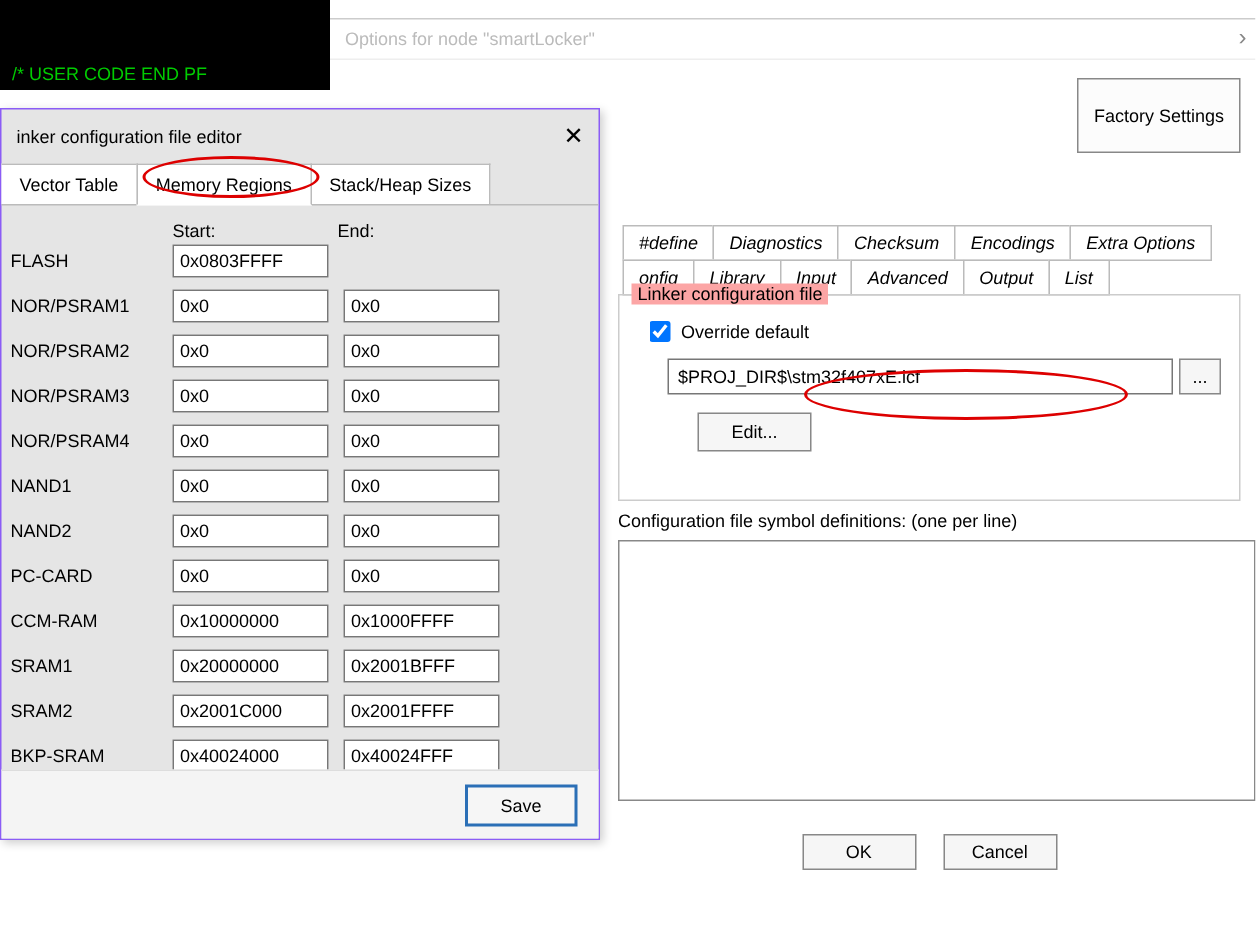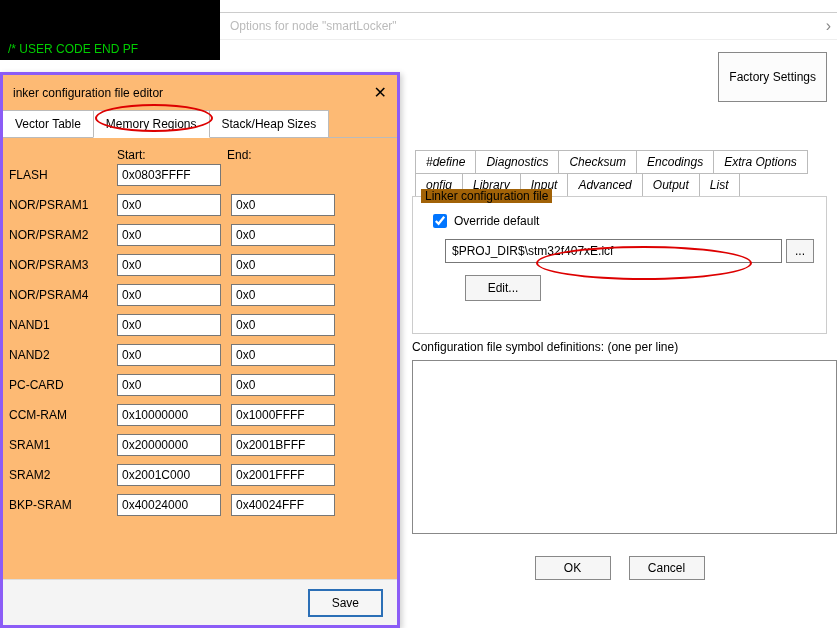--- a/index.html
+++ b/index.html
@@ -1,20 +1,20 @@
 <!DOCTYPE html>
 <html><head>
 <meta charset="utf-8">
 <style>
   * { box-sizing: border-box; font-family: "Segoe UI", Tahoma, sans-serif; font-size: 12px; }
   body { margin: 0; width: 837px; height: 628px; background: #fff; overflow: hidden; position: relative; }
   .code-bg { position: absolute; left: 0; top: 0; width: 220px; height: 60px; background: #000; color: #0c0; padding: 4px 8px; font-family: Consolas, monospace; line-height: 18px; white-space: pre; }
   .options-bar { position: absolute; left: 220px; right: 0; top: 12px; height: 28px; border-top: 1px solid #ccc; border-bottom: 1px solid #eee; background: #fff; color: #bbb; padding: 6px 10px; }
   .options-close { position: absolute; right: 6px; top: 4px; color: #888; font-size: 16px; }
-  .overlay-dialog { position: absolute; left: 0; top: 72px; width: 400px; height: 556px; background: #fdba74; border: 3px solid #8b5cf6; box-shadow: 2px 2px 6px rgba(0,0,0,0.2); }
+  .overlay-dialog { position: absolute; left: 0; top: 72px; width: 400px; height: 488px; background: #e5e5e5; border: 1px solid #8b5cf6; box-shadow: 2px 2px 6px rgba(0,0,0,0.2); }
   .dlg-title { padding: 8px 10px; font-size: 13px; display: flex; justify-content: space-between; align-items: center; }
   .dlg-close { font-size: 16px; cursor: pointer; }
   .tabs { display: flex; border-bottom: 1px solid #bbb; }
   .tab { padding: 6px 12px; border: 1px solid #bbb; border-bottom: none; background: #fff; margin-right: -1px; cursor: pointer; position: relative; }
   .tab.active { background: #fff; z-index: 2; border-bottom: 1px solid #fff; margin-bottom: -1px; }
   .tab.first { border-left: none; }
   .ellipse1 { position: absolute; left: 95px; top: 104px; width: 118px; height: 28px; border: 2px solid #d00; border-radius: 50%; z-index: 50; pointer-events: none; }
   .mem-body { padding: 10px 6px 10px 6px; }
   .mem-headers { display: flex; margin-bottom: 2px; }
   .mem-headers .lab { width: 108px; }
@@ -24,21 +24,21 @@
   .mem-row input { width: 104px; height: 22px; border: 1px solid #777; padding: 0 4px; margin-right: 10px; }
   .mem-row input.sel { background: #1e90ff; color: #fff; }
   .save-bar { position: absolute; left: 0; right: 0; bottom: 0; height: 46px; background: #f4f4f4; border-top: 1px solid #ddd; display: flex; justify-content: flex-end; align-items: center; padding-right: 14px; }
   .btn { border: 1px solid #888; background: #f6f6f6; padding: 4px 18px; cursor: pointer; }
   .btn.primary { border: 2px solid #2b6fb6; padding: 5px 22px; }
   .factory { position: absolute; right: 10px; top: 52px; border: 1px solid #888; background: #fcfcfc; padding: 17px 10px; cursor: pointer; }
   .wide-tabs { position: absolute; left: 415px; top: 150px; right: 6px; }
   .wt-row { display: flex; flex-wrap: wrap; font-style: italic; }
   .wt { border: 1px solid #bbb; background: #fff; padding: 4px 10px; margin-right: -1px; margin-bottom: -1px; cursor: pointer; }
   .linker-group { position: absolute; left: 412px; top: 196px; right: 10px; border: 1px solid #ccc; padding: 10px 12px 32px 12px; }
-  .linker-group .legend { position: absolute; top: -8px; left: 8px; background: #a16207; padding: 0 4px; }
+  .linker-group .legend { position: absolute; top: -8px; left: 8px; background: #fca5a5; padding: 0 4px; }
   .chk { display: flex; align-items: center; gap: 4px; margin: 4px 0 8px 4px; }
   .chk input { width: 14px; height: 14px; }
   .path-row { display: flex; align-items: center; gap: 4px; margin-left: 20px; }
   .path-row input { flex: 1; height: 24px; border: 1px solid #777; padding: 0 6px; }
   .path-row .dots { width: 28px; height: 24px; border: 1px solid #888; background: #f6f6f6; cursor: pointer; text-align: center; }
   .edit-btn { margin: 12px 0 0 40px; width: 76px; height: 26px; border: 1px solid #888; background: #f6f6f6; cursor: pointer; }
   .ellipse2 { position: absolute; left: 536px; top: 246px; width: 216px; height: 34px; border: 2px solid #d00; border-radius: 50%; z-index: 50; pointer-events: none; }
   .symdef { position: absolute; left: 412px; top: 340px; right: 0; }
   .symdef-area { width: 100%; height: 174px; border: 1px solid #888; margin-top: 6px; resize: none; overflow-y: scroll; }
   .bottom-btns { position: absolute; left: 412px; right: 10px; top: 556px; display: flex; justify-content: center; gap: 18px; }

